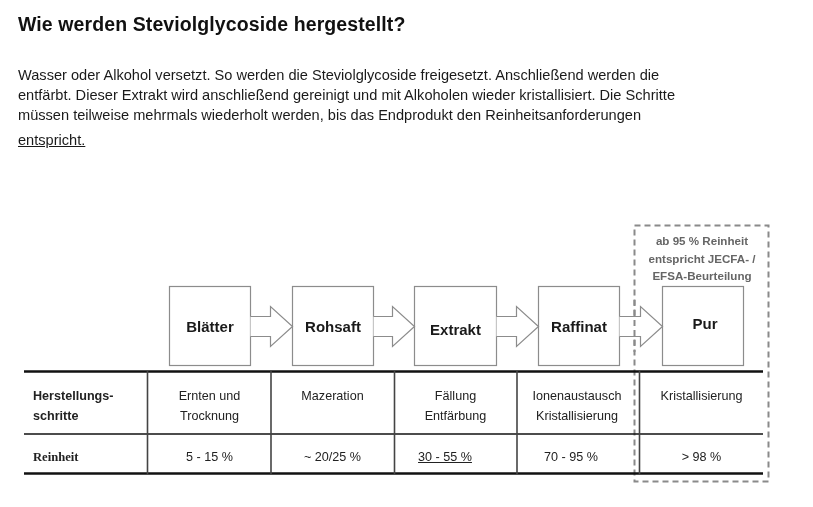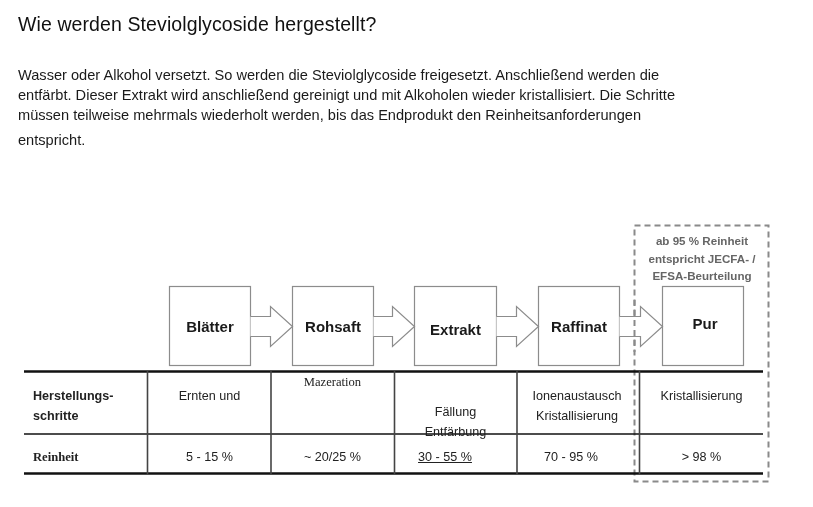--- a/index.html
+++ b/index.html
@@ -14,35 +14,35 @@
       overflow: hidden;
       font-family: "Liberation Sans", "DejaVu Sans", sans-serif;
       color: #111111;
     }
     .title {
       position: absolute;
       left: 18px;
       top: 13px;
       margin: 0;
       font-size: 19.5px;
-      font-weight: normal;
+      font-weight: bold;
       color: #111111;
       letter-spacing: 0.1px;
     }
     .para {
       position: absolute;
       left: 18px;
       top: 65px;
       width: 790px;
       font-size: 14.6px;
       line-height: 20px;
       color: #1a1a1a;
     }
     .para .line { display: block; white-space: nowrap; }
-    .para .line.last { margin-top: 5px; }
+    .para .line.last { margin-top: 5px; text-decoration: underline; }
 
     .diagram {
       position: absolute;
       left: 0;
       top: 0;
       width: 813px;
       height: 507px;
     }
     .box-label {
       position: absolute;
@@ -134,25 +134,26 @@
   <div>entspricht JECFA- /</div>
   <div>EFSA-Beurteilung</div>
 </div>
 
 <div class="cell head" style="left:33px; top:386px;">
   <div>Herstellungs-</div>
   <div>schritte</div>
 </div>
 <div class="cell" style="left:148px; top:386px; width:123px;text-align:center;">
   <div>Ernten und</div>
+  <div>Trocknung</div>
 </div>
-<div class="cell" style="left:271px; top:372px; width:123px;font-family:Liberation Serif, serif;">
+<div class="cell" style="left:271px; top:386px; width:123px;">
   <div>Mazeration</div>
 </div>
-<div class="cell" style="left:394px; top:386px; width:123px;margin-top:16px;">
+<div class="cell" style="left:394px; top:386px; width:123px;">
   <div>Fällung</div>
   <div>Entfärbung</div>
 </div>
 <div class="cell" style="left:517px; top:386px; width:120px;">
   <div>Ionenaustausch</div>
   <div>Kristallisierung</div>
 </div>
 <div class="cell" style="left:640px; top:386px; width:123px;">
   <div>Kristallisierung</div>
 </div>

